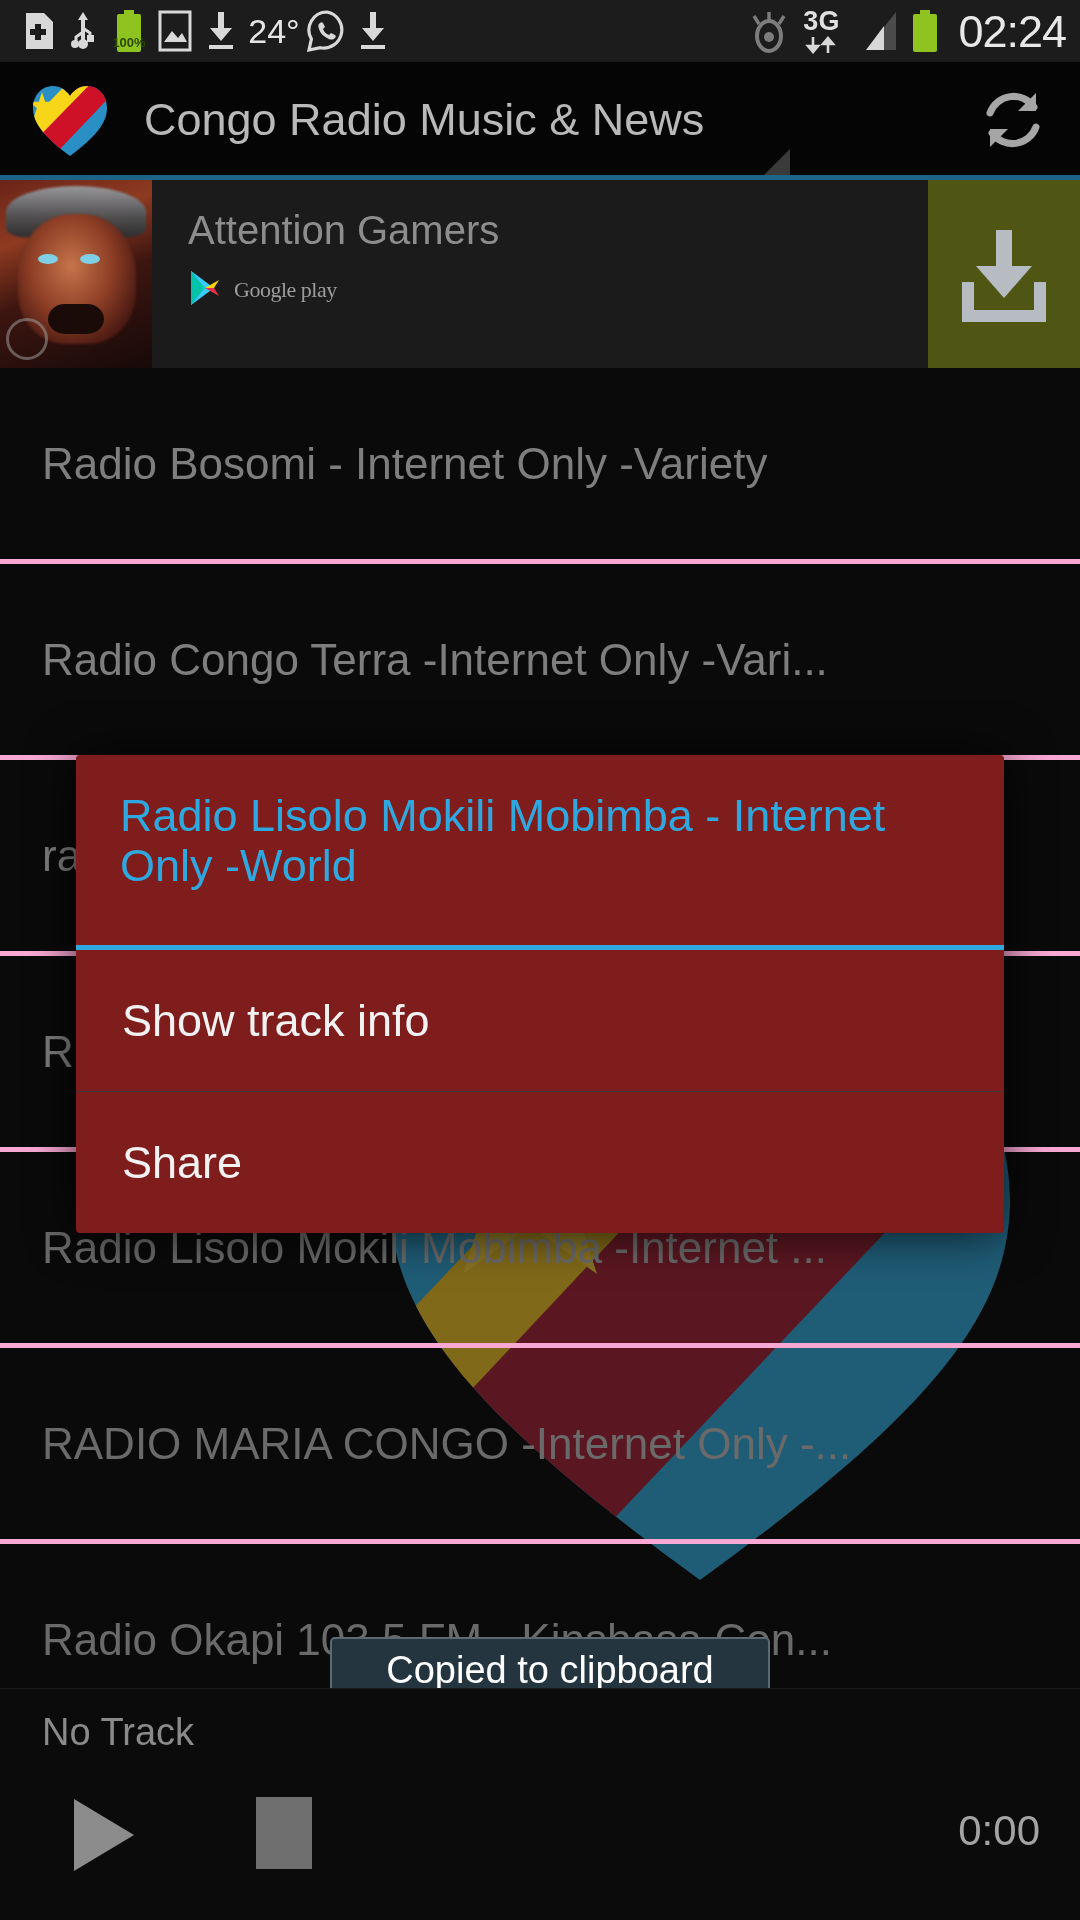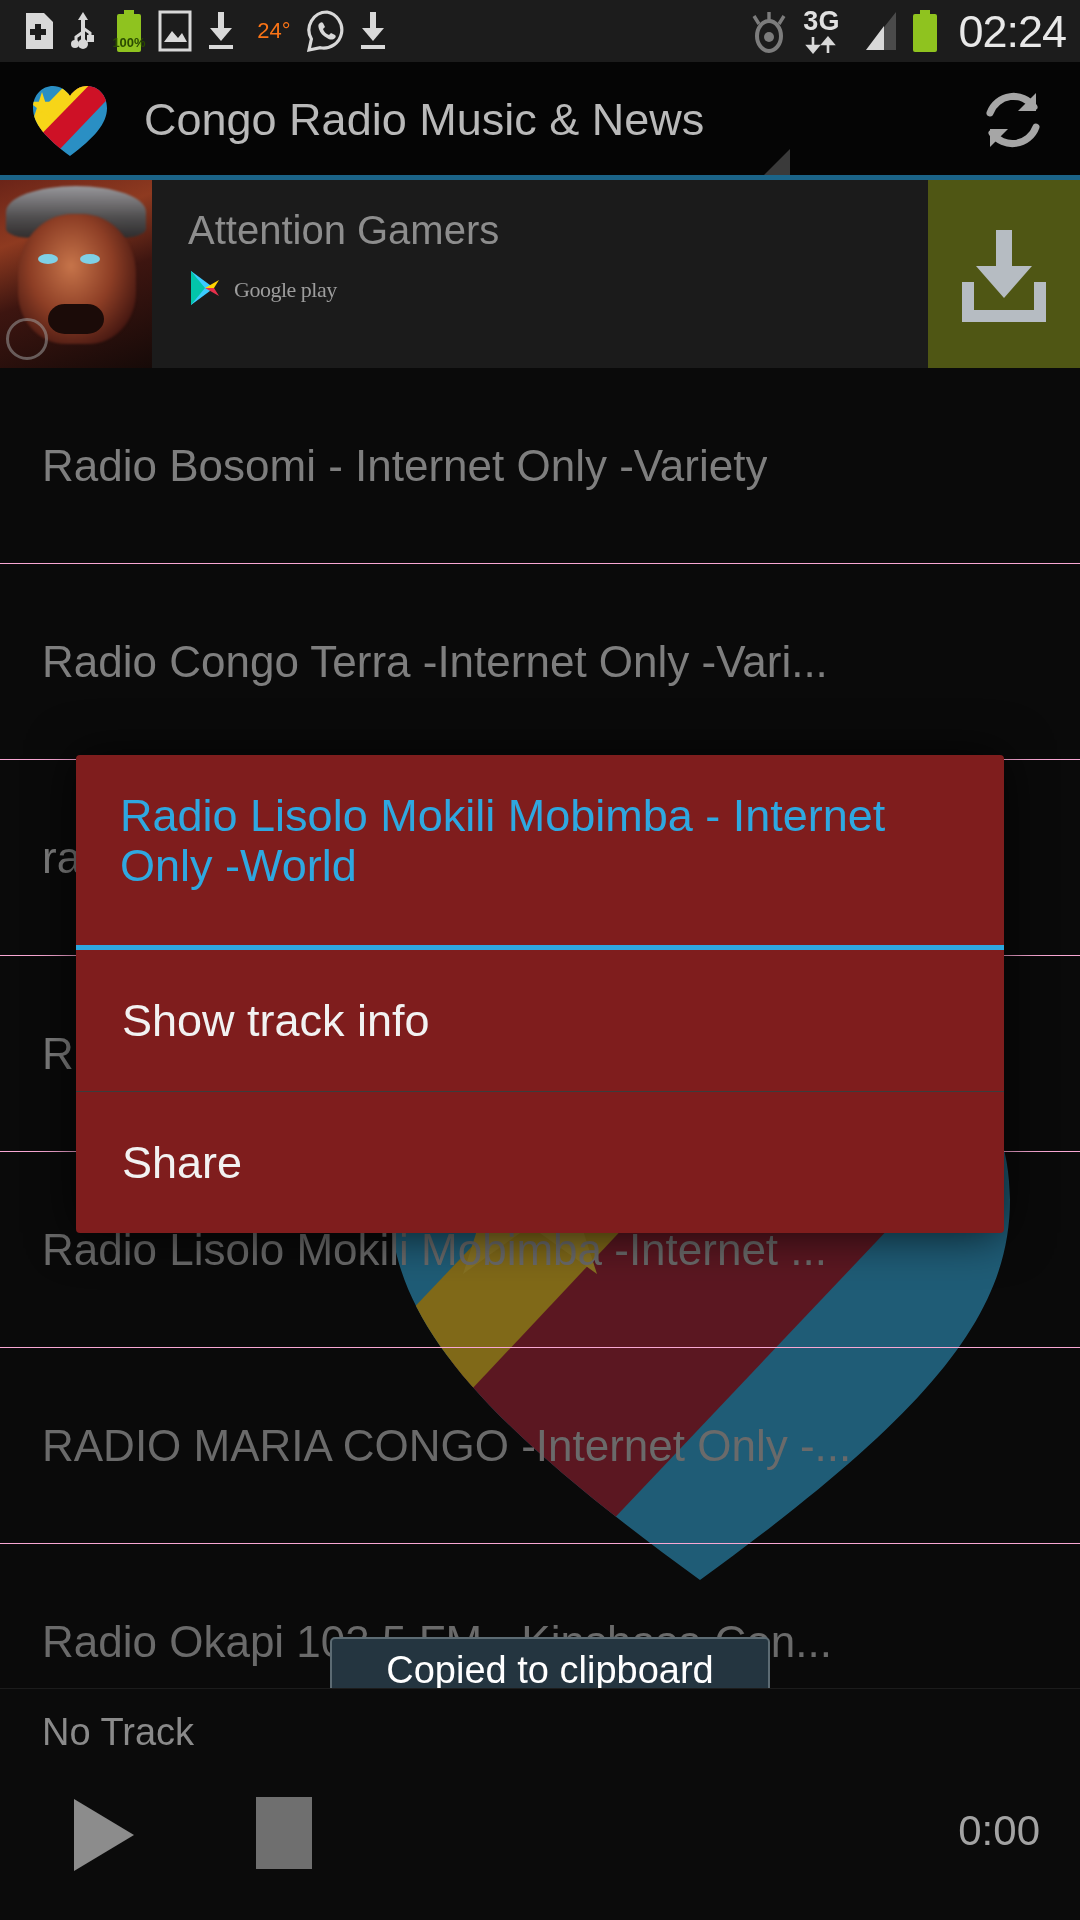--- a/index.html
+++ b/index.html
@@ -52,21 +52,21 @@
   #ad-body { flex:1 1 auto; padding:28px 0 0 36px; }
   #ad-head { color:#8d8d8d; font-size:40px; }
   #ad-play { display:flex; align-items:center; margin-top:16px; }
   #gp-text { color:#9d9d9d; font-size:22px; margin-left:12px; letter-spacing:-.5px;
              font-family:"Liberation Serif", serif; }
   #ad-cta { width:152px; height:188px; flex:0 0 auto; background:#4f5614;
             display:flex; align-items:center; justify-content:center; }
 
   
   #list { position:absolute; left:0; top:368px; width:1080px; bottom:232px; }
-  .row { position:relative; height:196px; border-bottom:1px solid #f9a8d4;
+  .row { position:relative; height:196px; border-bottom:5px solid #f9a8d4;
          display:flex; align-items:center; padding-left:42px; }
   .row-label { color:#7e7e7e; font-size:44px; white-space:nowrap; overflow:hidden;
                text-overflow:clip; }
   .row.dim .row-label { color:#6a6a6a; }
 
   
   #watermark { position:absolute; left:380px; top:1000px; width:640px; height:600px;
                opacity:.62; pointer-events:none; }
 
   
@@ -141,21 +141,21 @@
 
     <div class="sb-icon">
       <svg width="30" height="42" viewBox="0 0 30 42">
           <rect x="12" y="2" width="6" height="20" fill="#d8d8d8"></rect>
           <path d="M4 18l11 13 11-13z" fill="#d8d8d8"></path>
           <rect x="3" y="35" width="24" height="4" fill="#d8d8d8"></rect>
         </svg>
     </div>
 
     <div class="sb-icon" style="width:60px">
-      <span style="color:#f97316;font-size:22px">24°</span>
+      <span style="color:#e5e5e5;font-size:34px">24°</span>
     </div>
 
     <div class="sb-icon">
       <svg width="44" height="44" viewBox="0 0 44 44">
           <path d="M22 3a18 18 0 00-15.6 27L4 41l11.3-2.3A18 18 0 1022 3z" fill="none" stroke="#d8d8d8" stroke-width="3.2"></path>
           <path d="M15 14c1-1 2-1 3 0l2 4-2 2c1 3 3 5 6 6l2-2 4 2c1 1 1 2 0 3-2 2-5 2-8 0-4-2-7-5-8-9-1-3-1-5 1-6z" fill="#d8d8d8"></path>
         </svg>
     </div>
 
     <div class="sb-icon">

